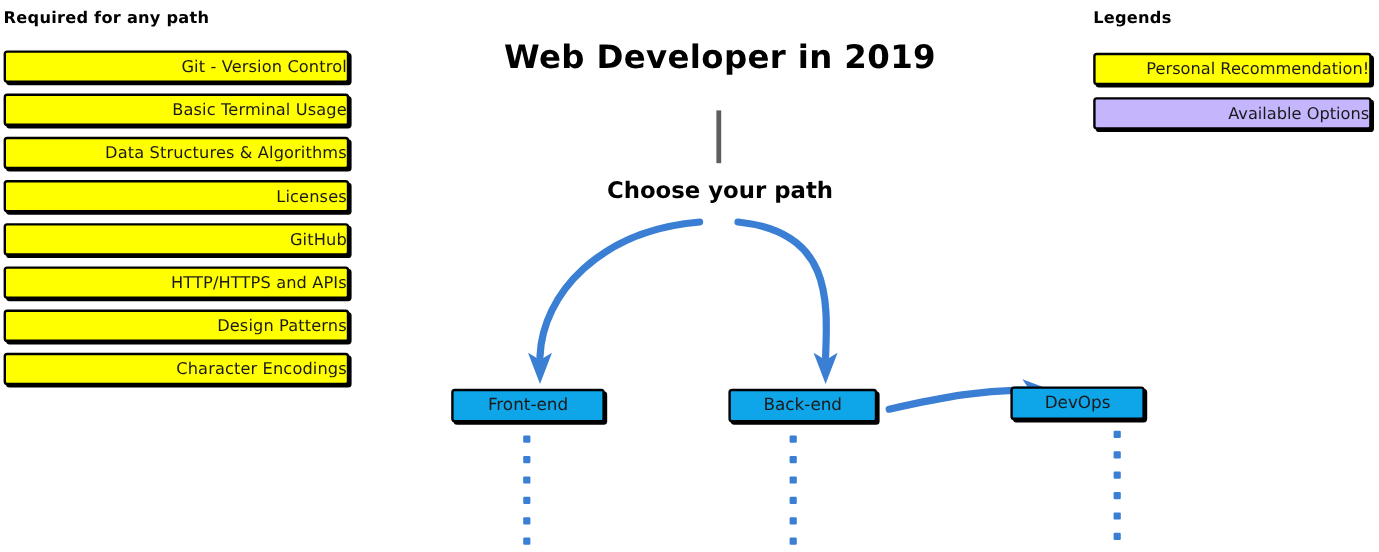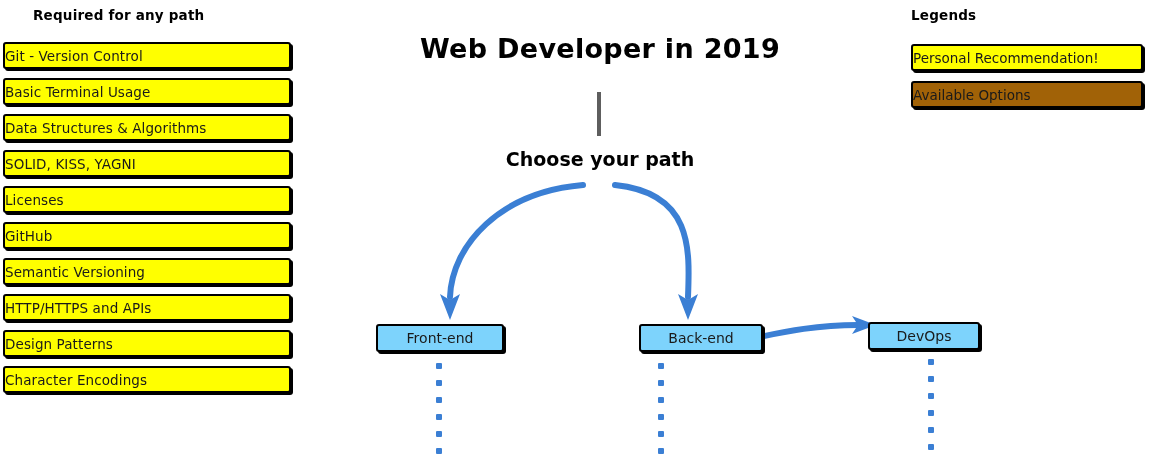--- a/index.html
+++ b/index.html
@@ -40,21 +40,21 @@
     position: relative;
     box-sizing: border-box;
     width: 288px;
     height: 27px;
     margin-bottom: 9px;
     background: #ffff00;
     border: 2.5px solid #000000;
     border-radius: 3px;
     display: flex;
     align-items: center;
-    justify-content: flex-start;
+    justify-content: flex-end;
     box-shadow: 2px 2px 0 0 #000000;
   }
   .req-item span {
     font-family: "DejaVu Sans", sans-serif;
     font-size: 13.5px;
     color: #1a1a1a;
     white-space: nowrap;
     letter-spacing: 0.1px;
   }
 
@@ -101,37 +101,37 @@
     width: 1149px;
     height: 460px;
     pointer-events: none;
   }
 
   
   .path-box {
     position: absolute;
     box-sizing: border-box;
     height: 28px;
-    background: #7dd3fc;
+    background: #0ea5e9;
     border: 2.5px solid #000000;
     border-radius: 3px;
     display: flex;
     align-items: center;
     justify-content: center;
     box-shadow: 2px 2px 0 0 #000000;
   }
   .path-box span {
     font-family: "DejaVu Sans", sans-serif;
     font-size: 14px;
     color: #1a1a1a;
     white-space: nowrap;
   }
   #path-box-frontend { left: 376px; top: 324px; width: 128px; }
-  #path-box-backend  { left: 639px; top: 324px; width: 124px; }
-  #path-box-devops   { left: 868px; top: 322px; width: 112px; }
+  #path-box-backend  { left: 607px; top: 324px; width: 124px; }
+  #path-box-devops   { left: 842px; top: 322px; width: 112px; }
 
   
   .dot-column {
     position: absolute;
     display: flex;
     flex-direction: column;
     align-items: center;
   }
   .dot {
     width: 6px;
@@ -154,60 +154,54 @@
   .legend-box {
     position: relative;
     box-sizing: border-box;
     width: 232px;
     height: 27px;
     margin-bottom: 10px;
     border: 2.5px solid #000000;
     border-radius: 3px;
     display: flex;
     align-items: center;
-    justify-content: flex-start;
+    justify-content: flex-end;
     box-shadow: 2px 2px 0 0 #000000;
   }
   .legend-box.recommend { background: #ffff00; }
-  .legend-box.available { background: #a16207; }
+  .legend-box.available { background: #c4b5fd; }
   .legend-box span {
     font-family: "DejaVu Sans", sans-serif;
     font-size: 13.5px;
     color: #1a1a1a;
     white-space: nowrap;
   }
 </style>
 </head>
 <body>
 
 <div id="canvas">
 
-  <div class="section-heading" style="left:3px; top:7px;margin-left:30px;">Required for any path</div>
+  <div class="section-heading" style="left:3px; top:7px;">Required for any path</div>
 
   <div id="required-list">
       <div class="req-item">
         <span>Git - Version Control</span>
       </div>
       <div class="req-item">
         <span>Basic Terminal Usage</span>
       </div>
       <div class="req-item">
         <span>Data Structures &amp; Algorithms</span>
       </div>
       <div class="req-item">
-        <span>SOLID, KISS, YAGNI</span>
-      </div>
-      <div class="req-item">
         <span>Licenses</span>
       </div>
       <div class="req-item">
         <span>GitHub</span>
-      </div>
-      <div class="req-item">
-        <span>Semantic Versioning</span>
       </div>
       <div class="req-item">
         <span>HTTP/HTTPS and APIs</span>
       </div>
       <div class="req-item">
         <span>Design Patterns</span>
       </div>
       <div class="req-item">
         <span>Character Encodings</span>
       </div>

